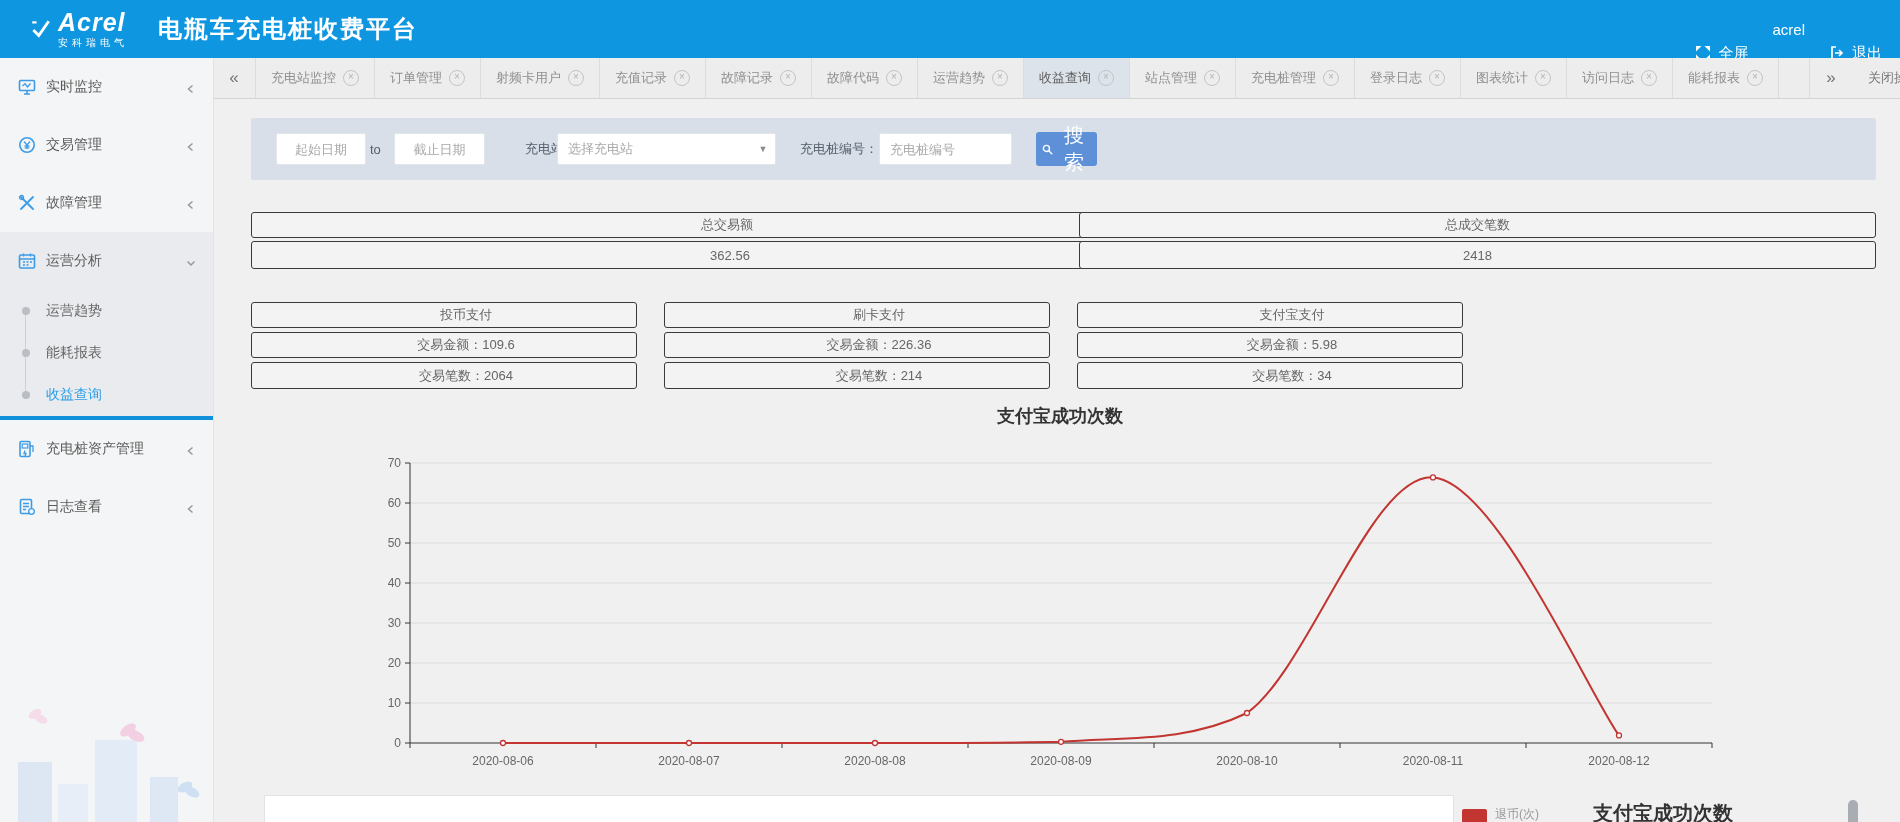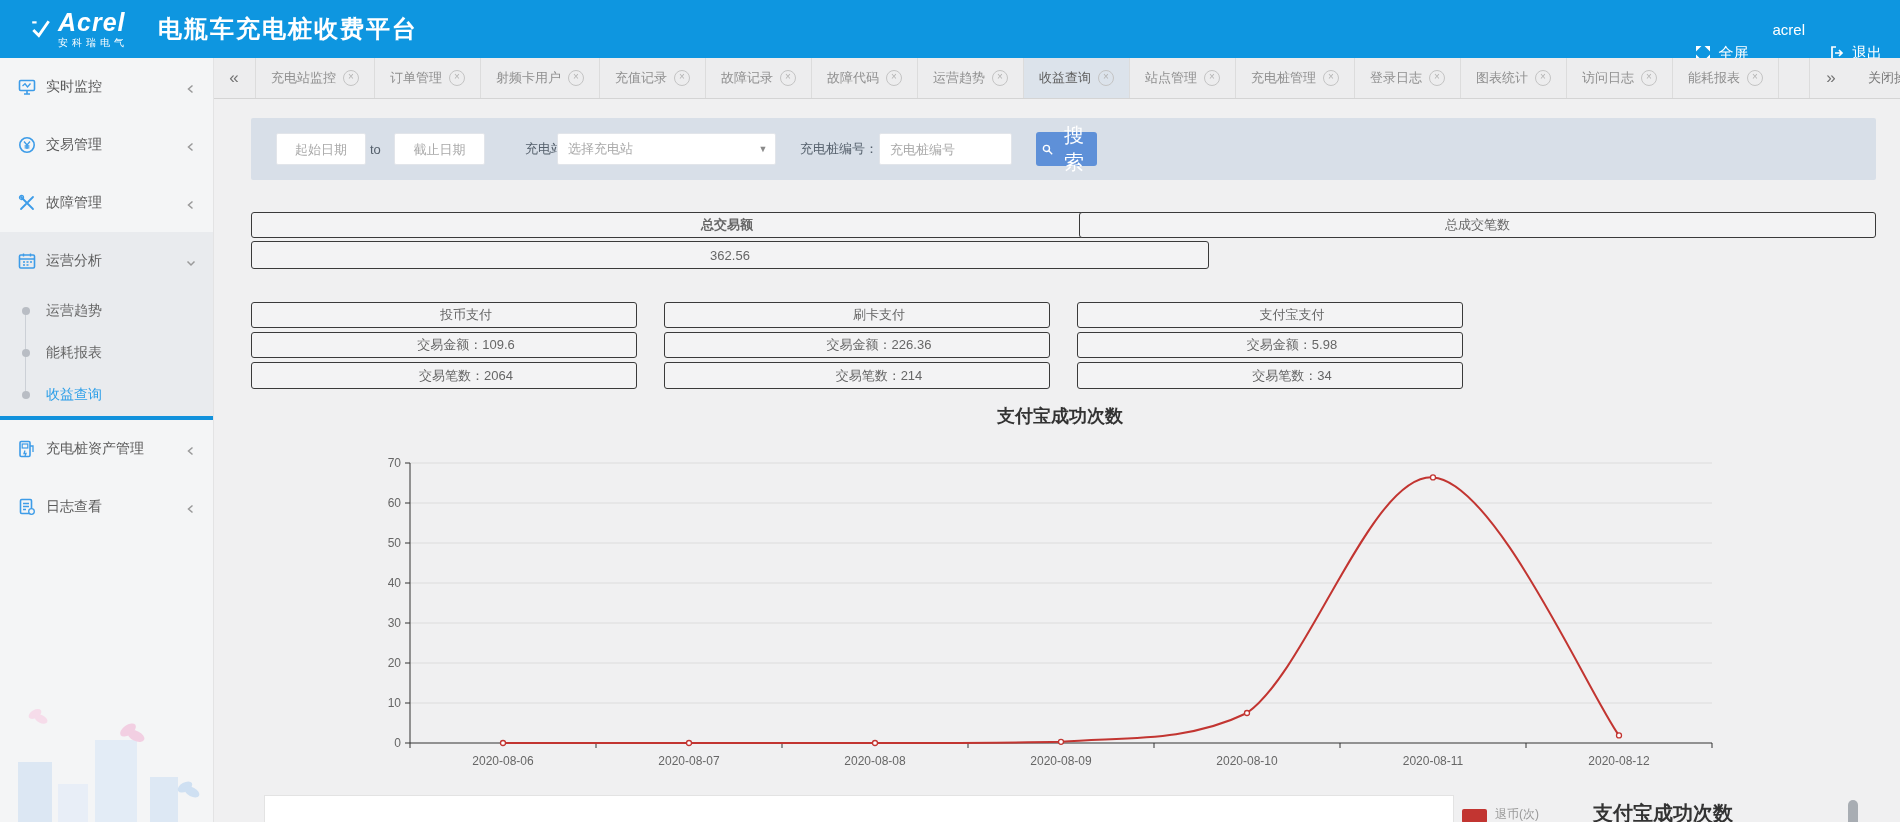--- a/index.html
+++ b/index.html
@@ -310,23 +310,24 @@
     </div>
     <button id="searchbtn">
       <svg width="13" height="13" viewBox="0 0 13 13">
         <circle cx="5.2" cy="5.2" r="3.6" stroke="#fff" stroke-width="1.6" fill="none"></circle>
         <line x1="8" y1="8" x2="12" y2="12" stroke="#fff" stroke-width="1.6"></line>
       </svg>
       <span>搜索</span>
     </button>
   </div>
 
-  <div class="box" style="left:251px;top:212px;width:952px;height:26px;font-weight:bold;">总交易额</div>
+  <div class="box" style="left:251px;top:212px;width:952px;height:26px;">总交易额</div>
   <div class="box" style="left:251px;top:241px;width:958px;height:28px;">362.56</div>
   <div class="box" style="left:1079px;top:212px;width:797px;height:26px;">总成交笔数</div>
+  <div class="box" style="left:1079px;top:241px;width:797px;height:28px;">2418</div>
 
   <div id="payments">
       <div class="pay-col">
         <div class="pbox">投币支付</div>
         <div class="pbox">交易金额：109.6</div>
         <div class="pbox" style="height:27px">交易笔数：2064</div>
       </div>
       <div class="pay-col">
         <div class="pbox">刷卡支付</div>
         <div class="pbox">交易金额：226.36</div>

